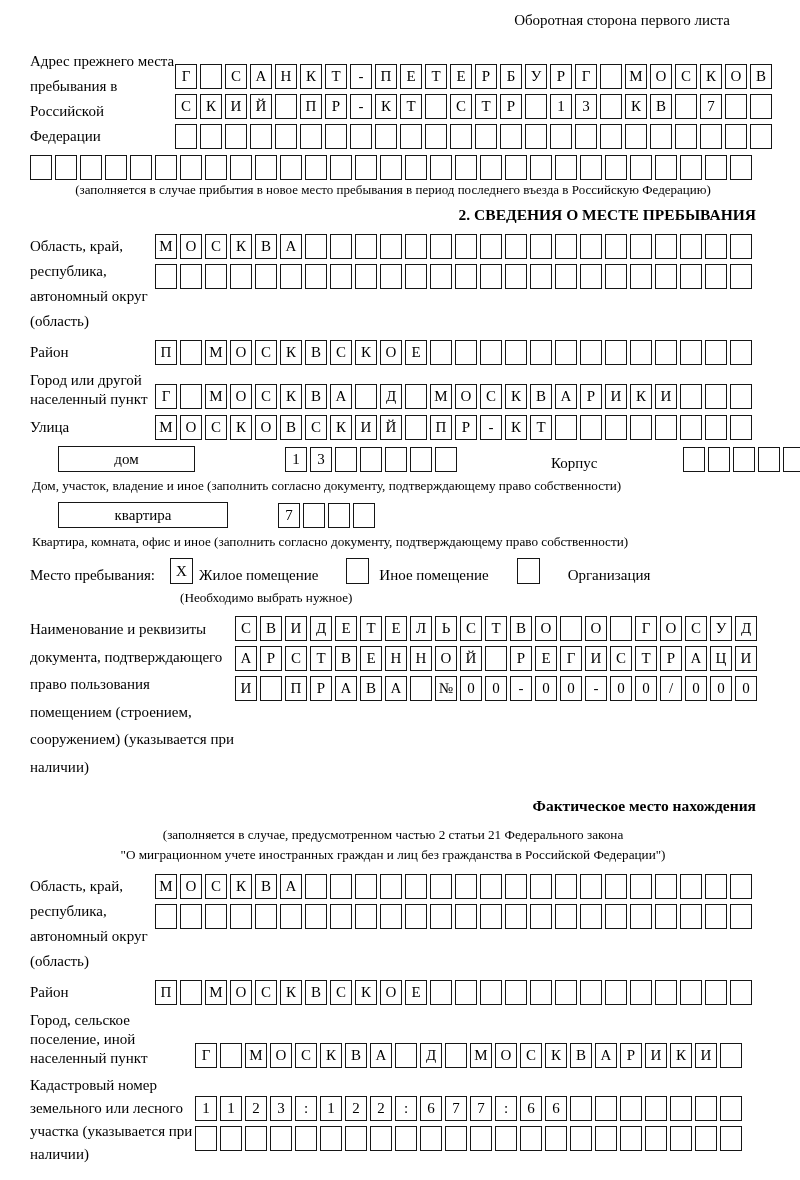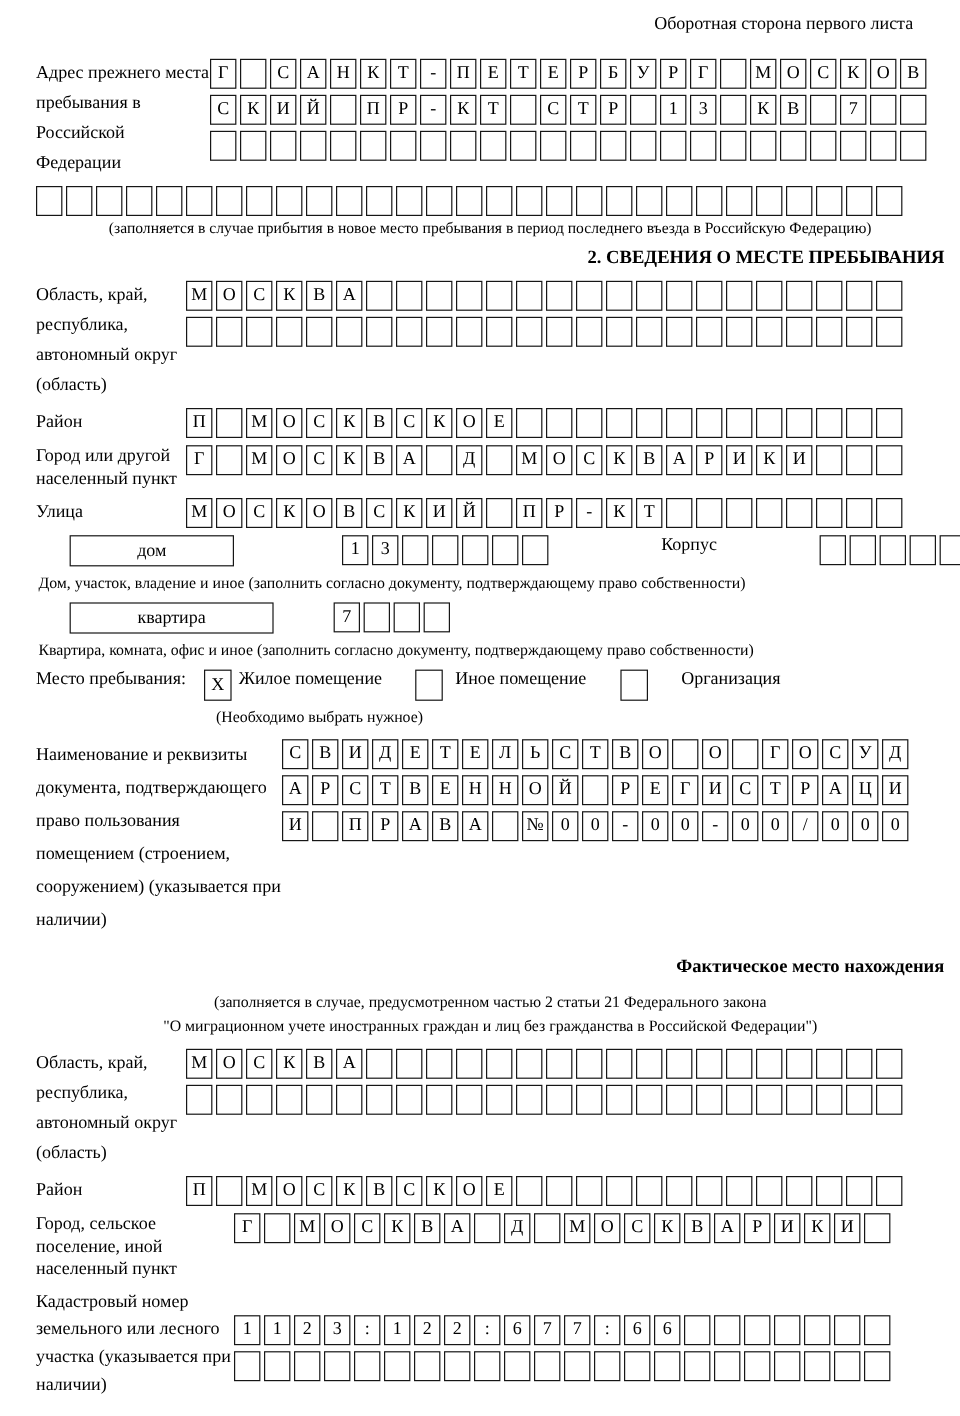--- a/index.html
+++ b/index.html
@@ -1,25 +1,25 @@
 <!DOCTYPE html>
 <html><head>
 <meta charset="utf-8">
 <style>
   * { box-sizing: border-box; margin: 0; padding: 0; }
   html,body { width: 800px; height: 1180px; background: #fff; }
   body {
     font-family: "Liberation Serif", "DejaVu Serif", serif;
     color: #000; overflow: hidden;
   }
-  .page { padding: 12px 13px 0 30px; width: 800px; height: 1180px; }
+  .page { padding: 12px 44px 0 30px; width: 800px; height: 1180px; }
 
   .header-note { text-align: right; font-size: 15px; padding-right: 26px; }
 
-  .frow { display: flex; align-items: flex-start; margin-bottom: 6px; }
+  .frow { display: flex; align-items: flex-end; margin-bottom: 6px; }
   .frow.top { align-items: flex-start; }
 
   .label { font-size: 15px; line-height: 25px; flex: none; }
   .w145 { width: 145px; }
   .w125 { width: 125px; }
   .w165 { width: 165px; }
   .w205 { width: 205px; }
 
   .cell-rows { display: flex; flex-direction: column; gap: 5px; }
   .cells { display: flex; flex: none; }
@@ -58,21 +58,21 @@
   }
   .doc-label { line-height: 27.5px; }
 </style>
 </head>
 <body>
 
 <div class="page">
 
   <div class="header-note">Оборотная сторона первого листа</div>
 
-  <div class="frow top" style="margin-top:20px;">
+  <div class="frow top" style="margin-top:20px;align-items:flex-end;">
     <div class="label w145">Адрес прежнего места пребывания в Российской Федерации</div>
     <div class="cell-rows">
       <div class="cells">
           <div class="cell">Г</div>
           <div class="cell"></div>
           <div class="cell">С</div>
           <div class="cell">А</div>
           <div class="cell">Н</div>
           <div class="cell">К</div>
           <div class="cell">Т</div>

